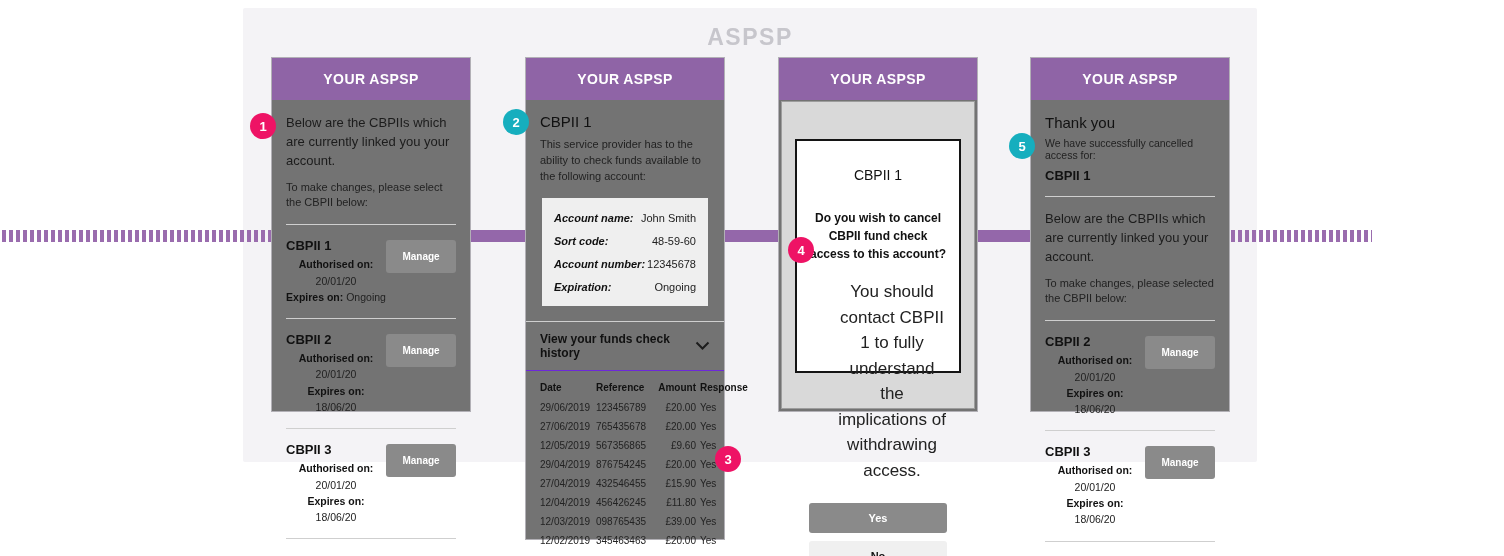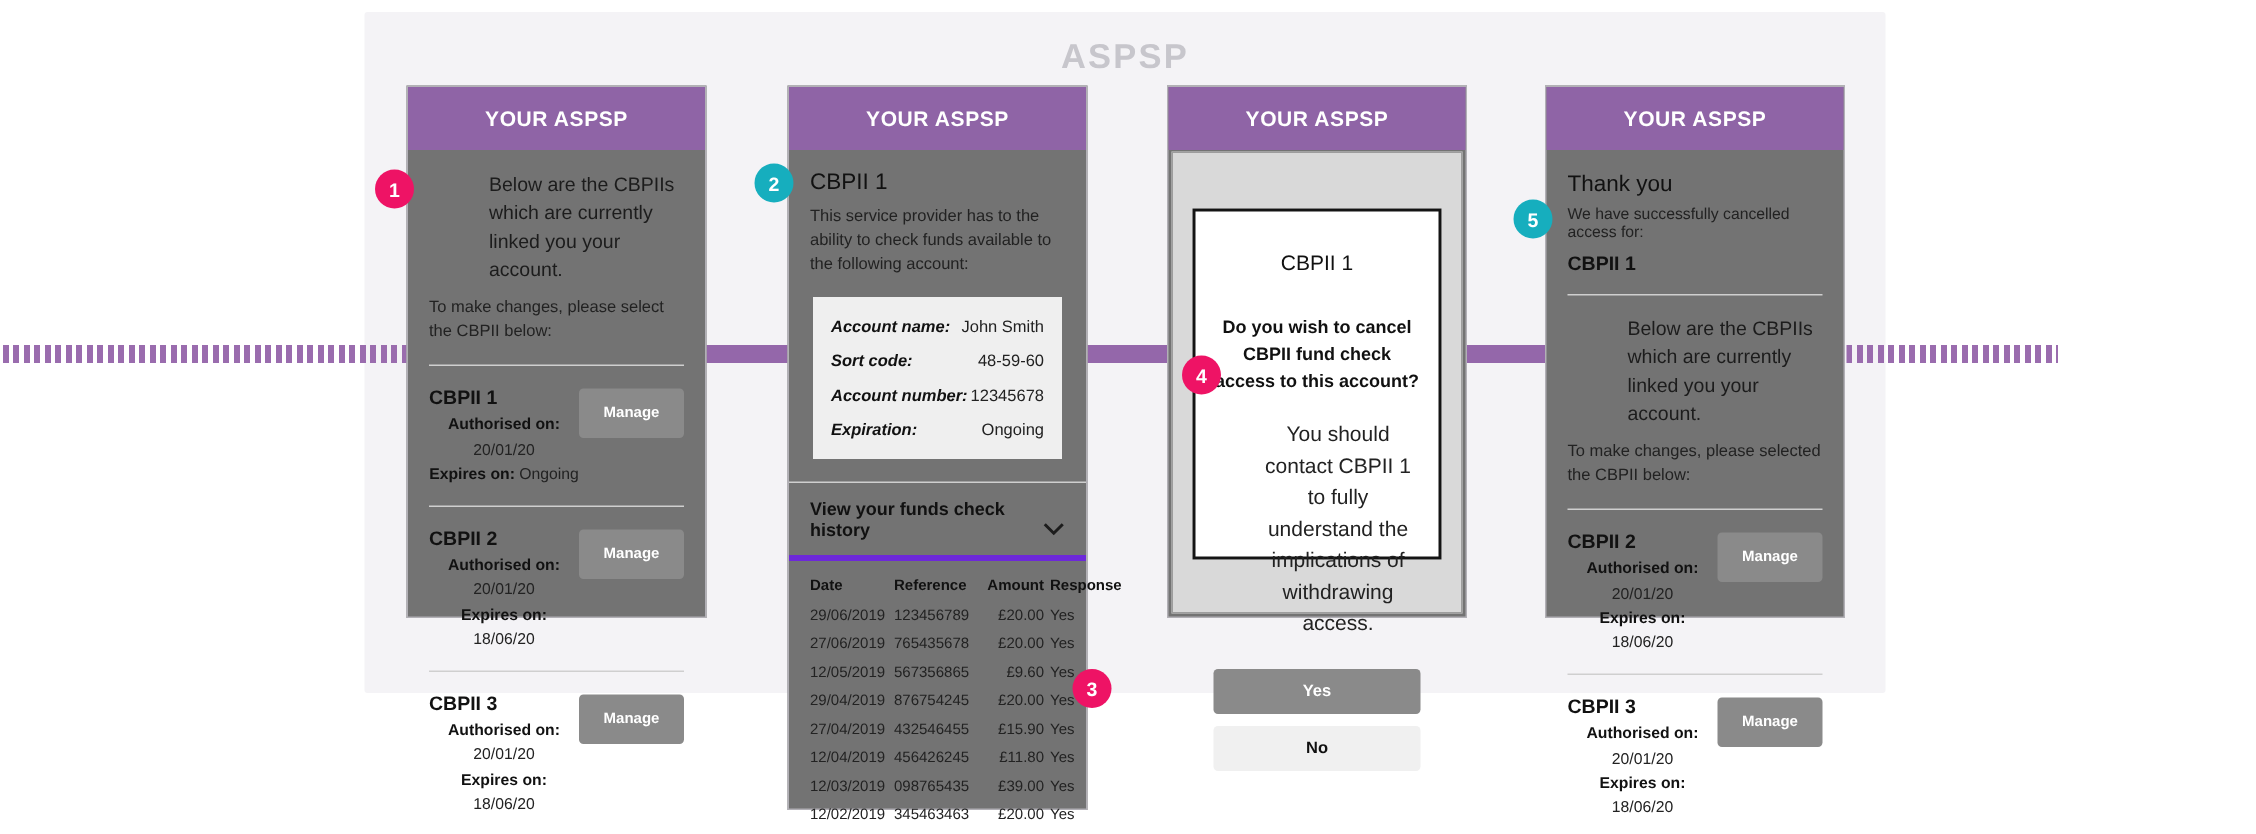--- a/index.html
+++ b/index.html
@@ -11,49 +11,49 @@
 
   
   .ribbon{position:absolute;top:230px;height:12px;z-index:1;}
   .ribbon.solid{background:#9467aa;}
   .ribbon.stripes{background:repeating-linear-gradient(90deg,#9a6cae 0,#9a6cae 4px,transparent 4px,transparent 7px);}
 
   
   .panel{position:absolute;top:57px;width:200px;background:#737373;border:1px solid #b2b0b6;box-sizing:border-box;z-index:2;}
   .panel-header{height:42px;background:#8f64a6;color:#fff;font-weight:bold;font-size:14px;letter-spacing:.4px;display:flex;align-items:center;justify-content:center;}
   .pbody{padding:14px 14px 0;}
-  .lead{font-size:13px;line-height:1.45;color:#1c1c1c;margin-left:40px;}
+  .lead{font-size:13px;line-height:1.45;color:#1c1c1c;}
   .small{font-size:11px;line-height:1.45;color:#222;margin-top:9px;}
   hr.div{border:0;border-top:1px solid #cfcfcf;margin:13px 0;}
 
   .cbpii-item{display:flex;justify-content:space-between;align-items:flex-start;}
   .cb-name{font-weight:bold;font-size:13px;margin-bottom:3px;color:#111;}
   .cb-meta{font-size:10.5px;line-height:1.55;color:#222;text-align:center;}
   .cb-meta b{color:#111;}
   .btn{border:none;border-radius:3px;background:#8a8a8a;color:#fff;font-weight:bold;font-family:inherit;cursor:pointer;}
   .manage-btn{width:70px;height:33px;font-size:10px;margin-top:2px;flex:none;}
 
   
   .p2-title{font-size:15px;margin:13px 14px 7px;color:#111;}
   .p2-desc{font-size:11px;line-height:1.45;margin:0 14px;color:#222;}
   .account-box{background:#efefef;margin:13px 16px 0;padding:9px 12px 7px;}
   .acct-row{display:flex;justify-content:space-between;font-size:11px;padding:5.5px 0;color:#222;}
   .acct-row b{color:#111;font-style:italic;}
-  .history-head{display:flex;justify-content:space-between;align-items:flex-end;font-size:12px;font-weight:bold;color:#111;padding:10px 14px;border-top:1px solid #cfcfcf;border-bottom:4px solid #6d28d9;margin-top:15px;cursor:pointer;}
+  .history-head{display:flex;justify-content:space-between;align-items:center;font-size:12px;font-weight:bold;color:#111;padding:10px 14px;border-top:1px solid #cfcfcf;border-bottom:1px solid #6d28d9;margin-top:15px;cursor:pointer;}
   .ftable{margin:5px 14px 0;font-size:10px;color:#222;}
   .frow{display:grid;grid-template-columns:52px 58px 38px 1fr;column-gap:4px;padding:4px 0;}
   .frow span:nth-child(3),.frow span:nth-child(4){text-align:right;}
   .frow.fhead{font-weight:bold;color:#111;padding:6px 0 5px;}
 
   
   .overlay{position:absolute;left:2px;right:2px;top:43px;bottom:2px;background:#d9d9d9;border:1px solid #9d9d9d;box-sizing:border-box;}
   .modal{position:absolute;left:13px;right:13px;top:37px;height:234px;background:#fff;border:2px solid #141414;box-sizing:border-box;text-align:center;padding:0 12px;}
   .modal-title{font-size:14px;margin-top:26px;color:#111;}
   .modal-q{font-size:12px;font-weight:bold;line-height:1.5;margin-top:26px;color:#111;}
-  .modal-note{font-size:14px;line-height:1.5;margin-top:16px;color:#222;margin-left:28px;}
+  .modal-note{font-size:17px;line-height:1.5;margin-top:16px;color:#222;margin-left:28px;}
   .modal .btn{display:block;width:100%;height:30px;font-size:11px;}
   .yes-btn{margin-top:20px;}
   .no-btn{margin-top:8px;background:#f0f0f0;color:#111;}
 
   
   .p4-title{font-size:15px;margin:0;color:#111;}
   .p4-sub{font-size:10.5px;margin-top:6px;color:#222;}
   .p4-cancelled{font-size:13px;font-weight:bold;margin-top:7px;color:#111;}
 
   

